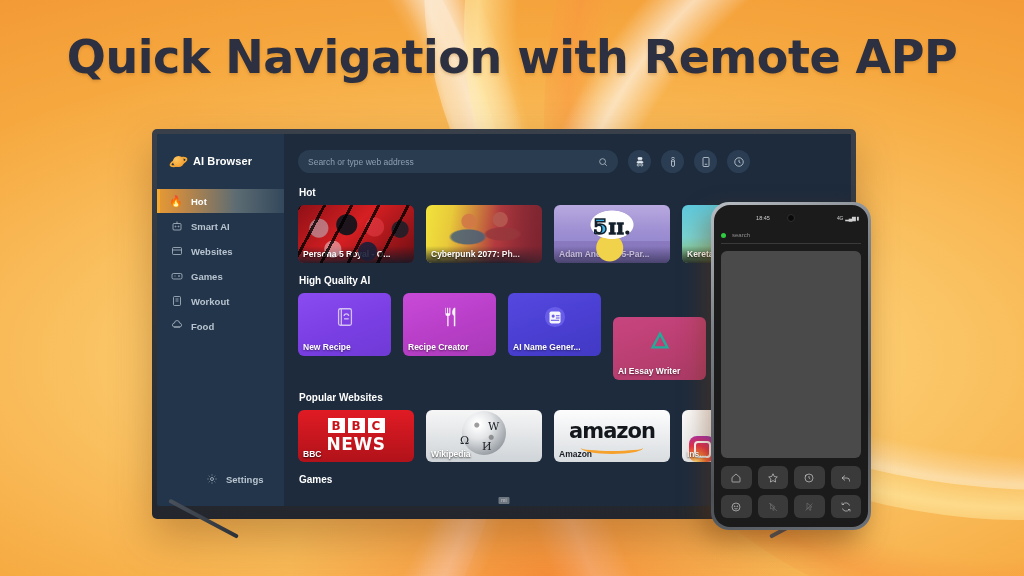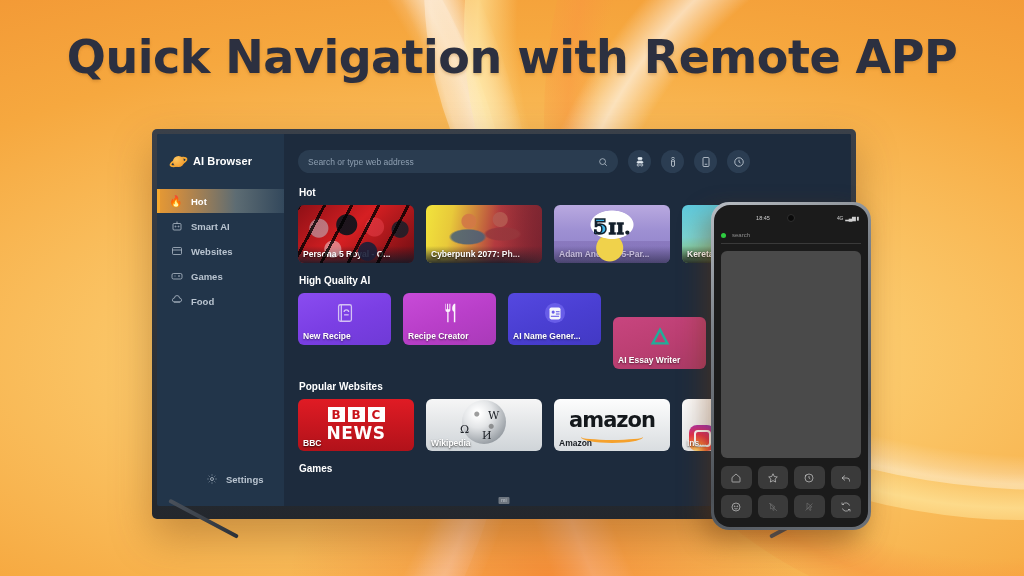--- a/index.html
+++ b/index.html
@@ -162,21 +162,21 @@
   .ch3 .num i { color:#15202b; font-style:normal; font-size:15px; }
   .ch4 { background:linear-gradient(180deg,#5ec9dd 0%, #79d4d4 55%, #8fc46a 100%); }
   .ch4::after{content:"";position:absolute;inset:0;
     background:
       radial-gradient(ellipse at 48% 62%, #f08a2a 0 24px, transparent 25px),
       radial-gradient(circle at 36% 46%, #2fae5a 0 4px, transparent 5px),
       radial-gradient(circle at 60% 46%, #2fae5a 0 4px, transparent 5px),
       radial-gradient(ellipse at 50% 26%, #f5a43b 0 14px, transparent 15px);}
 
   .card-ai {
-    width:93px; height:52px; border-radius:6px; position:relative; overflow:hidden;
+    width:93px; height:63px; border-radius:6px; position:relative; overflow:hidden;
     flex:0 0 93px; display:flex; align-items:flex-end;
   }
   .card-ai .cap { padding:0 5px 4px; color:#fff; font-size:8.5px; font-weight:bold;
                   white-space:nowrap; overflow:hidden; position:relative; z-index:2;
                   text-shadow:0 1px 2px rgba(0,0,0,.55); }
   .card-ai .gly { position:absolute; left:50%; top:42%; transform:translate(-50%,-50%);
                   z-index:1; opacity:.95; }
   .card-ai .gly svg { width:22px; height:22px; }
   .ca1 { background:linear-gradient(160deg,#8a4cf0,#7b3fe4 50%,#6f3ad6); }
   .ca2 { background:linear-gradient(160deg,#c84bd8,#b93fc9 50%,#a93ab8); }
@@ -314,20 +314,30 @@
                   <rect x="2" y="7" width="20" height="11" rx="3"></rect>
                   <line x1="7" y1="12" x2="9" y2="12"></line>
                   <circle cx="16" cy="12" r="1"></circle>
                 </svg>
             </span>
             <span>Games</span>
           </div>
           <div class="navitem">
             <span class="nic">
               <svg viewBox="0 0 24 24">
+                  <rect x="5" y="3" width="14" height="18" rx="2"></rect>
+                  <line x1="9" y1="8" x2="15" y2="8"></line>
+                  <line x1="9" y1="12" x2="15" y2="12"></line>
+                </svg>
+            </span>
+            <span>Workout</span>
+          </div>
+          <div class="navitem">
+            <span class="nic">
+              <svg viewBox="0 0 24 24">
                   <path d="M6 14a4 4 0 0 1 1-7.9 4 4 0 0 1 10 0A4 4 0 0 1 18 14z"></path>
                   <line x1="6" y1="14" x2="18" y2="14"></line>
                 </svg>
             </span>
             <span>Food</span>
           </div>
         </div>
 
         <div class="navitem settings">
           <span class="nic">

